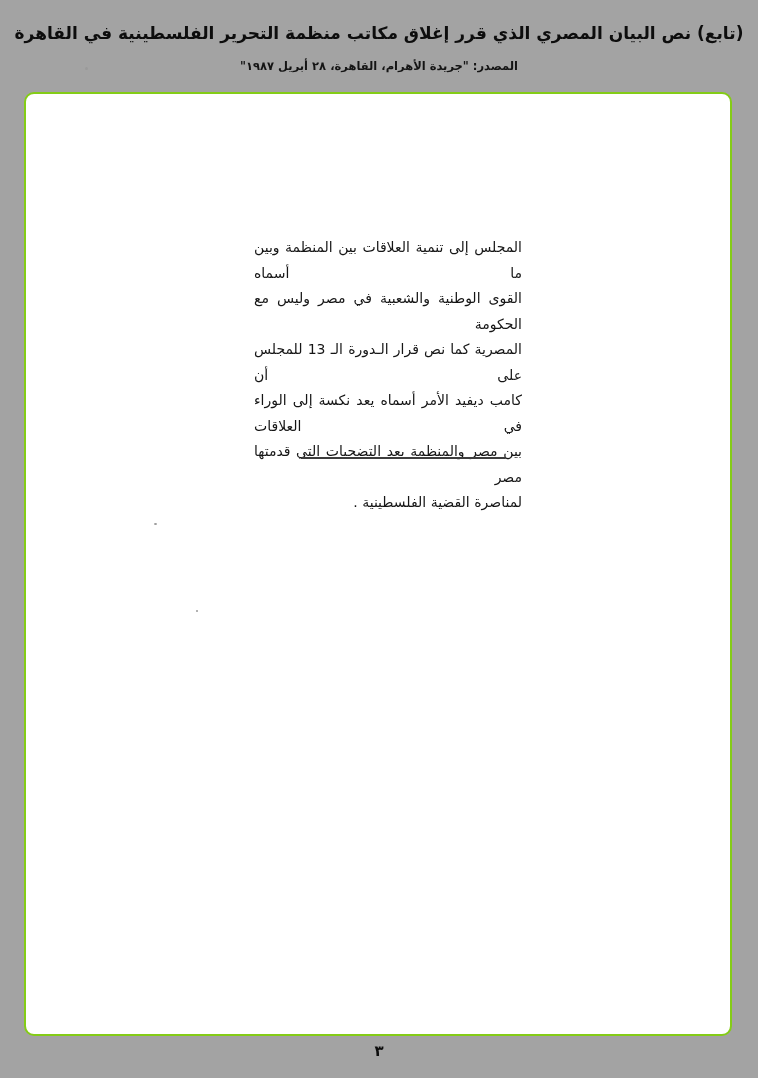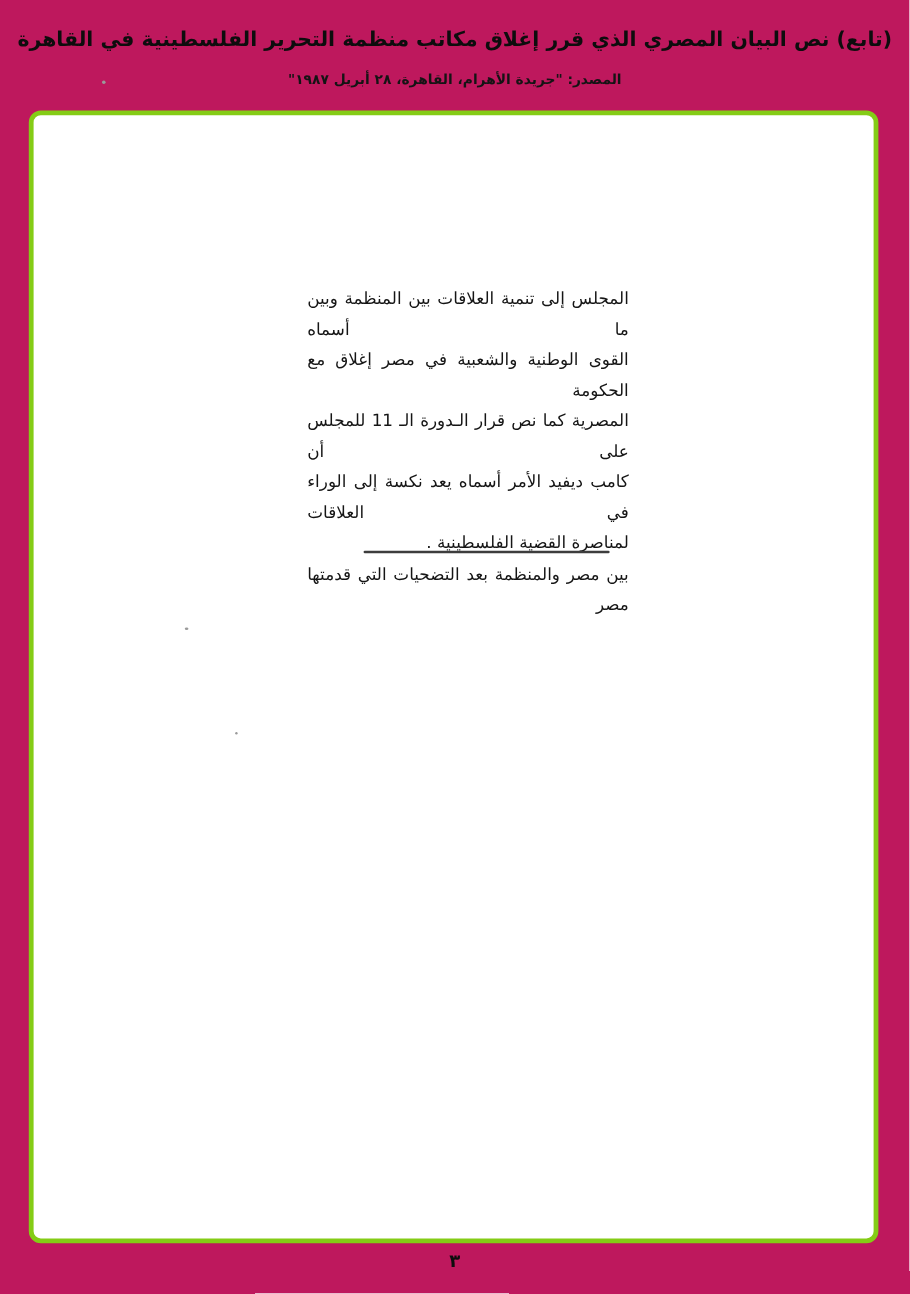--- a/index.html
+++ b/index.html
@@ -4,21 +4,21 @@
 <style>
   html, body {
     margin: 0;
     padding: 0;
     background: #ffffff;
   }
   .page {
     position: relative;
     width: 758px;
     height: 1078px;
-    background: #be185d;
+    background: #a3a3a3;
     overflow: hidden;
     font-family: "DejaVu Sans", sans-serif;
     color: #111111;
   }
   .doc-title {
     position: absolute;
     top: 20px;
     left: 0;
     width: 758px;
     text-align: center;
@@ -39,21 +39,21 @@
     font-weight: 700;
     color: #141414;
   }
   .content-frame {
     position: absolute;
     left: 24px;
     top: 92px;
     width: 708px;
     height: 944px;
     box-sizing: border-box;
-    border: 4px solid #84cc16;
+    border: 2px solid #84cc16;
     border-radius: 10px;
     background: #ffffff;
   }
   .body-paragraph {
     position: absolute;
     left: 228px;
     top: 141px;
     width: 268px;
     direction: rtl;
     font-size: 14px;
@@ -102,25 +102,25 @@
 <div class="page">
 
   <div class="doc-title">(تابع) نص البيان المصري الذي قرر إغلاق مكاتب منظمة التحرير الفلسطينية في القاهرة</div>
 
   <div class="source-line">المصدر:  "جريدة الأهرام، القاهرة، ٢٨ أبريل ١٩٨٧"</div>
 
   <div class="content-frame">
 
     <div class="body-paragraph">
       <div class="pline">المجلس إلى تنمية العلاقات بين المنظمة وبين ما أسماه</div>
-      <div class="pline">القوى الوطنية والشعبية في مصر إغلاق مع الحكومة</div>
-      <div class="pline">المصرية كما نص قرار الـدورة الـ 11 للمجلس على أن</div>
+      <div class="pline">القوى الوطنية والشعبية في مصر وليس مع الحكومة</div>
+      <div class="pline">المصرية كما نص قرار الـدورة الـ 13 للمجلس على أن</div>
       <div class="pline">كامب ديفيد الأمر أسماه يعد نكسة إلى الوراء في العلاقات</div>
+      <div class="pline">بين مصر والمنظمة بعد التضحيات التي قدمتها مصر</div>
       <div class="pline last">لمناصرة القضية الفلسطينية .</div>
-      <div class="pline">بين مصر والمنظمة بعد التضحيات التي قدمتها مصر</div>
     </div>
 
     <div class="section-divider"></div>
   </div>
 
   <div class="page-number">٣</div>
 
   <div class="speck s1"></div>
   <div class="speck s2"></div>
   <div class="speck s3"></div>

